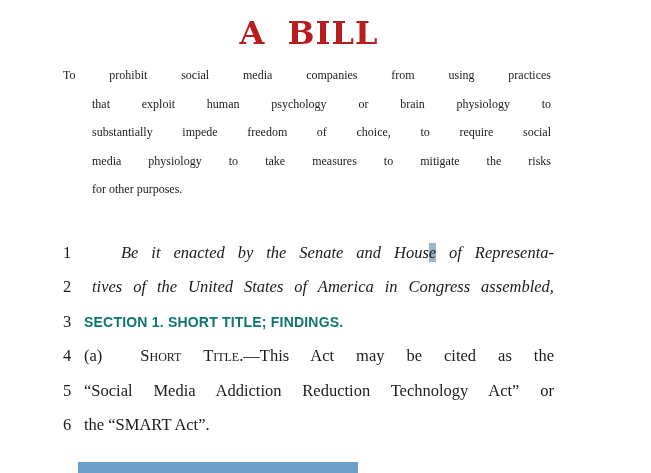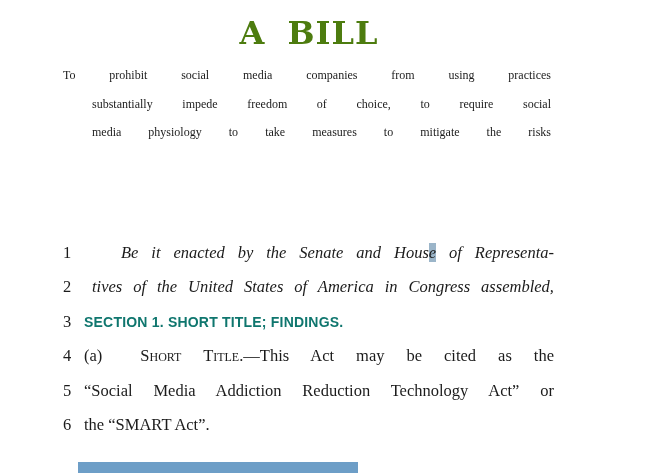--- a/index.html
+++ b/index.html
@@ -20,21 +20,21 @@
     position: absolute;
     top: 14px;
     left: 63px;
     width: 492px;
     text-align: center;
     font-family: "DejaVu Serif", "Liberation Serif", serif;
     font-weight: bold;
     font-size: 32px;
     letter-spacing: 1px;
     word-spacing: 10px;
-    color: #4d7c0f;
+    color: #b91c1c;
   }
   .preamble {
     position: absolute;
     top: 61px;
     left: 63px;
     width: 488px;
     font-size: 12px;
   }
   .preamble-line {
     line-height: 28.6px;
@@ -103,22 +103,24 @@
 </style>
 </head>
 <body>
 
 <div class="page">
 
   <div class="bill-title">A BILL</div>
 
   <div class="preamble">
     <div class="preamble-line first">To prohibit social media companies from using practices</div>
+    <div class="preamble-line">that exploit human psychology or brain physiology to</div>
     <div class="preamble-line">substantially impede freedom of choice, to require social</div>
     <div class="preamble-line">media physiology to take measures to mitigate the risks</div>
+    <div class="preamble-line last">for other purposes.</div>
   </div>
 
   <div class="bill-body">
 
     <div class="bill-row">
       <div class="line-number">1</div>
       <div class="line-text italic indent"><span>Be it enacted by the Senate and Hous</span><span class="hl">e</span><span> of Representa-</span></div>
     </div>
 
     <div class="bill-row">

